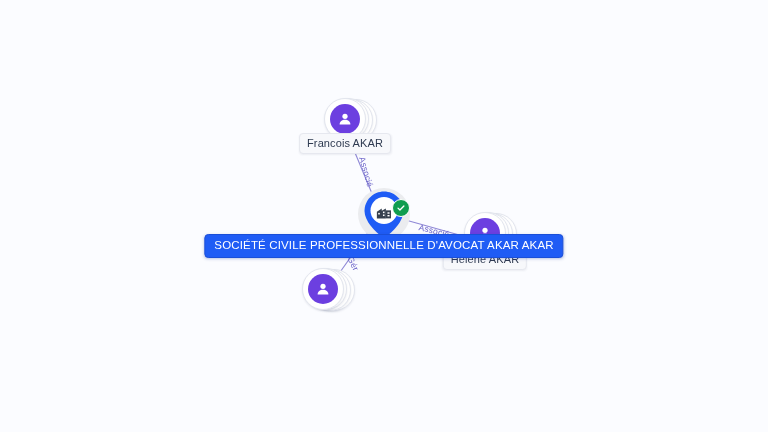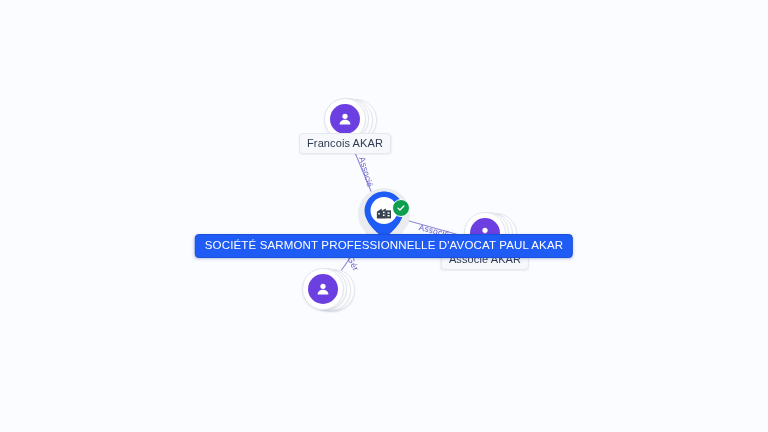--- a/index.html
+++ b/index.html
@@ -202,21 +202,21 @@
       <div class="stack-card s0">
         <div class="avatar-circle">
           <svg width="18" height="18" viewBox="0 0 24 24">
             <circle cx="12" cy="8.4" r="3.5" fill="#ffffff"></circle>
             <path d="M4.8 19.2c0-3.9 3.2-6.3 7.2-6.3s7.2 2.4 7.2 6.3z" fill="#ffffff"></path>
           </svg>
         </div>
       </div>
     </div>
   </div>
-  <div class="node-label" style="left:485px; top:249px; z-index:20;">Associé AKAR</div>
+  <div class="node-label" style="left:485px; top:249px; z-index:20;">Hélène AKAR</div>
 
   <div class="node" style="left:323px; top:289px; z-index:10;">
     <div class="person-stack">
       <div class="stack-card s3"></div>
       <div class="stack-card s2"></div>
       <div class="stack-card s1"></div>
       <div class="stack-card s0">
         <div class="avatar-circle">
           <svg width="18" height="18" viewBox="0 0 24 24">
             <circle cx="12" cy="8.4" r="3.5" fill="#ffffff"></circle>
@@ -247,15 +247,15 @@
         <rect x="16.6" y="16.0" width="2.8" height="1.9" fill="#ffffff"></rect>
       </svg>
     </div>
     <div class="verified-badge">
       <svg width="10" height="10" viewBox="0 0 16 16">
         <path d="M3.2 8.2 L6.3 11.2 L12.6 4.7" stroke="#ffffff" stroke-width="2.1" fill="none" stroke-linecap="round" stroke-linejoin="round"></path>
       </svg>
     </div>
   </div>
 
-  <div class="company-label" style="left:384px; top:234px;">SOCIÉTÉ SARMONT PROFESSIONNELLE D'AVOCAT PAUL AKAR</div>
+  <div class="company-label" style="left:384px; top:234px;">SOCIÉTÉ CIVILE PROFESSIONNELLE D'AVOCAT AKAR AKAR</div>
 
 </div>
 
 </body></html>

